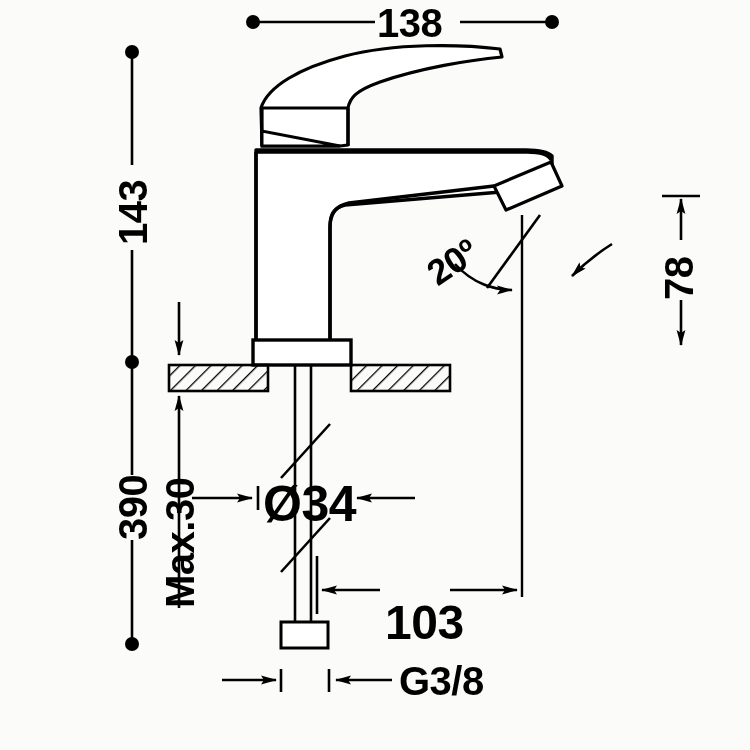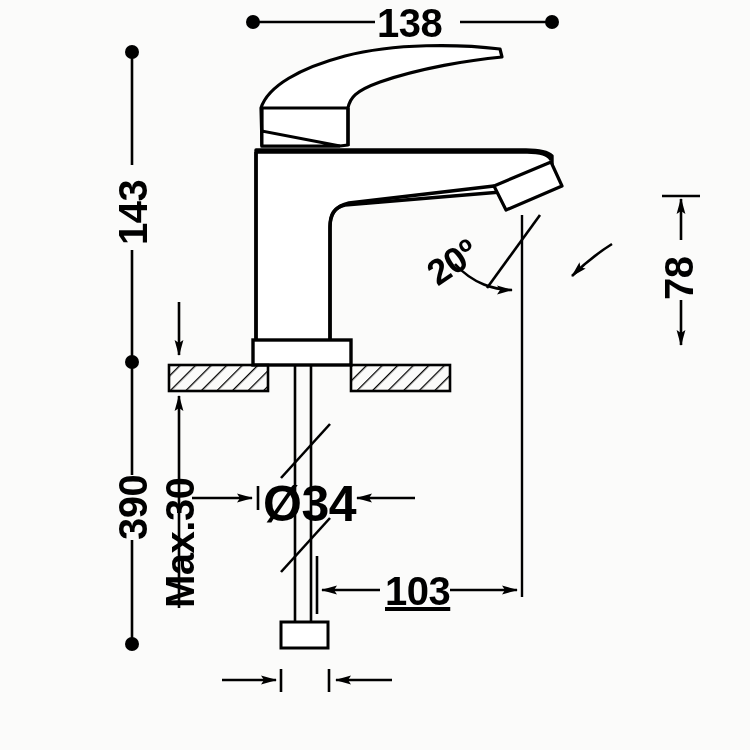--- a/index.html
+++ b/index.html
@@ -200,20 +200,21 @@
   <div class="dim-label" style="left:377px; top:3px; font-size:40px;">138</div>
 
   <div class="dim-label rot90" style="left:113px; top:245px; font-size:40px;">143</div>
 
   <div class="dim-label rot90" style="left:113px; top:540px; font-size:40px;">390</div>
 
   <div class="dim-label rot90" style="left:160px; top:608px; font-size:40px;">Max.30</div>
 
   <div class="dim-label" style="left:263px; top:479px; font-size:50px;">Ø34</div>
 
-  <div class="dim-label" style="left:385px; top:571px; font-size:40px;text-decoration:underline;">103</div>
+  <div class="dim-label" style="left:385px; top:599px; font-size:48px;">103</div>
 
   <div class="dim-label rot90" style="left:659px; top:300px; font-size:40px;">78</div>
 
   <div class="dim-label rot-slant" style="left:421px; top:262px; font-size:36px;">20º</div>
 
+  <div class="dim-label" style="left:399px; top:661px; font-size:40px;">G3/8</div>
 
 </div>
 
 </body></html>

